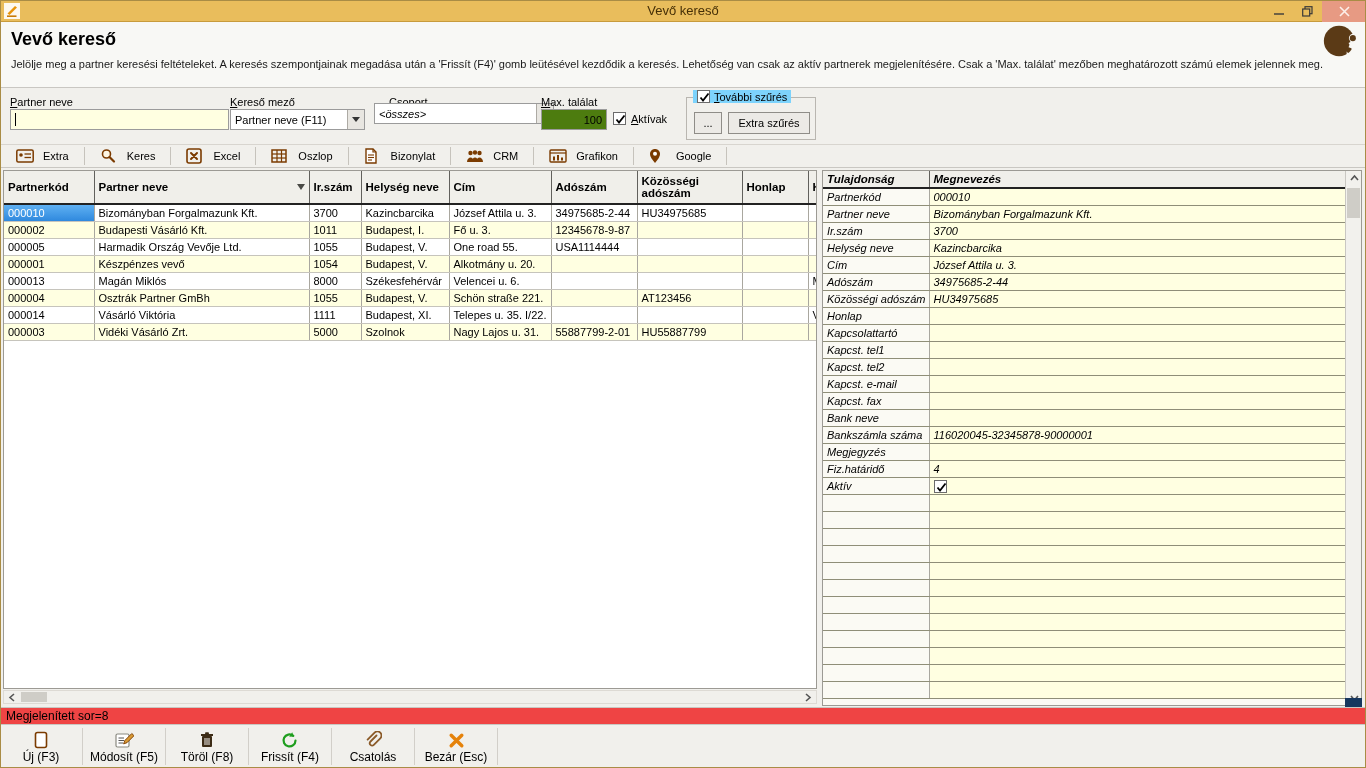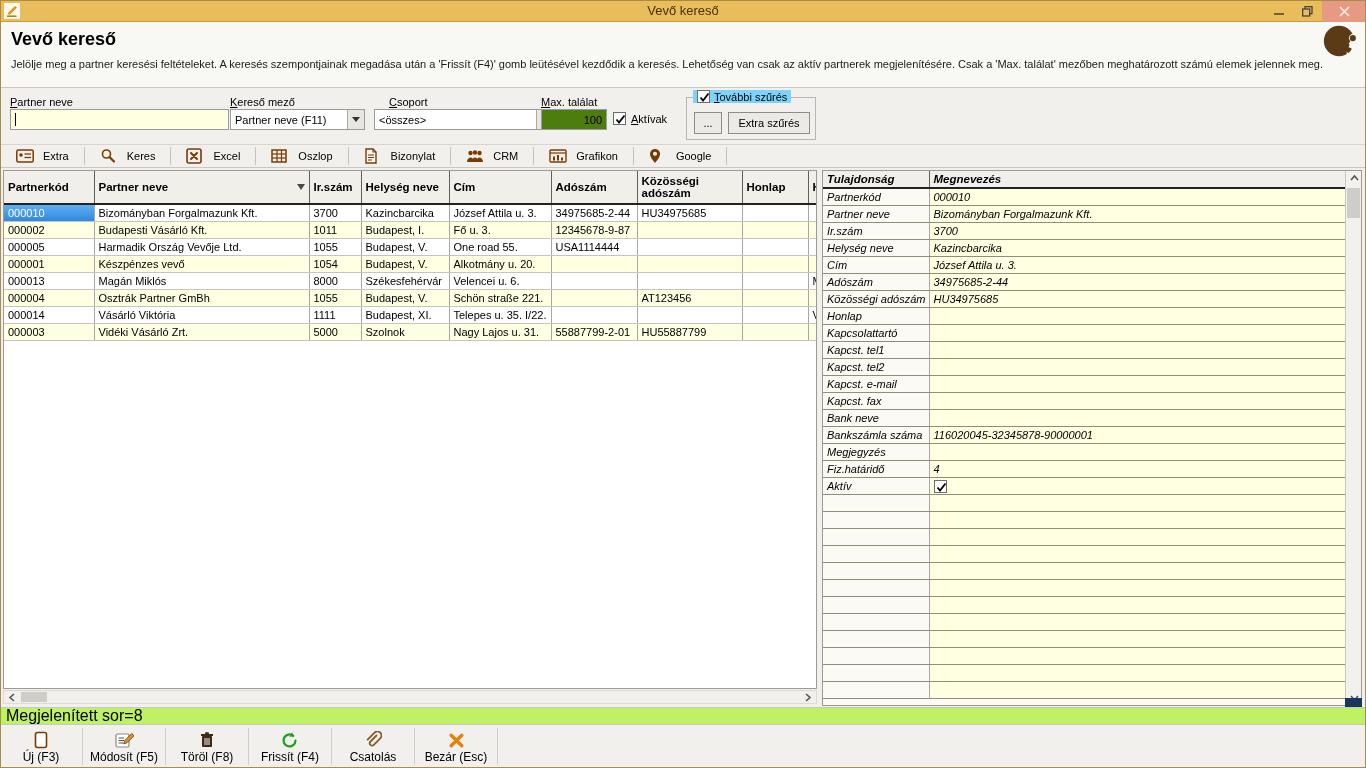--- a/index.html
+++ b/index.html
@@ -86,23 +86,23 @@
   table.details td { font-size:11px; padding:0 4px; height:17px; white-space:nowrap; overflow:hidden;
                      border-right:1px solid #A9A79F; border-bottom:1px solid #8F8E78; }
   table.details td.lbl { background:#FBFAF4; width:106px; }
   table.details td.val { background:#FFFFE1; }
   .vscroll { position:absolute; right:0; top:0; bottom:0; width:16px; background:#F2F1ED;
              border-left:1px solid #C9C7C2; }
   .vscroll .thumb { position:absolute; left:1px; top:17px; width:13px; height:30px; background:#CFCDC7; }
   .sb-corner { position:absolute; left:1345px; top:698px; width:17px; height:15px; background:#17375E; }
 
   
-  .statusbar { position:absolute; left:0; right:0; top:707px; height:18px; background:#bef264;
+  .statusbar { position:absolute; left:0; right:0; top:707px; height:18px; background:#ef4444;
                border-top:1px solid #C9C7C2; border-bottom:1px solid #C9C7C2;
-               line-height:16px; padding-left:6px; font-size:16px; }
+               line-height:16px; padding-left:6px; font-size:12px; }
 
   
   .bottombar { position:absolute; left:0; right:0; top:725px; height:43px; background:#F1F0EC;
                display:flex; align-items:stretch; }
   .bb-btn { width:82px; display:flex; flex-direction:column; align-items:center; justify-content:center;
             gap:1px; cursor:default; }
   .bb-btn .bb-icon { height:20px; display:flex; align-items:flex-end; }
   .bb-btn .bb-label { font-size:12px; }
   .bb-sep { width:1px; background:#D2CFC9; margin:3px 0; }
 
@@ -156,21 +156,21 @@
 
   <span class="flabel u1" style="left:230px; top:96px;">Kereső mező</span>
   <div class="fselect" style="left:230px; top:109px; width:135px;">
     <span class="sel-text">Partner neve (F11)</span>
     <span class="dd-btn">
         <span class="dd-arrow"></span>
       </span>
   </div>
 
   <span class="flabel u1" style="left:374px; top:96px;margin-left:15px;">Csoport</span>
-  <div class="fselect" style="left:374px; top:109px; width:180px;">
+  <div class="fselect" style="left:374px; top:103px; width:180px;font-style:italic;">
     <span class="sel-text">&lt;összes&gt;</span>
     <span class="dd-btn">
         <span class="dd-arrow"></span>
       </span>
   </div>
 
   <span class="flabel u1" style="left:541px; top:96px;">Max. találat</span>
   <input class="tinput" style="left: 541px; top: 109px; width: 66px; text-align: right; background: #4d7c0f;" value="100">
 
   <span class="checkbox" style="position:absolute; left:613px; top:112px;">

